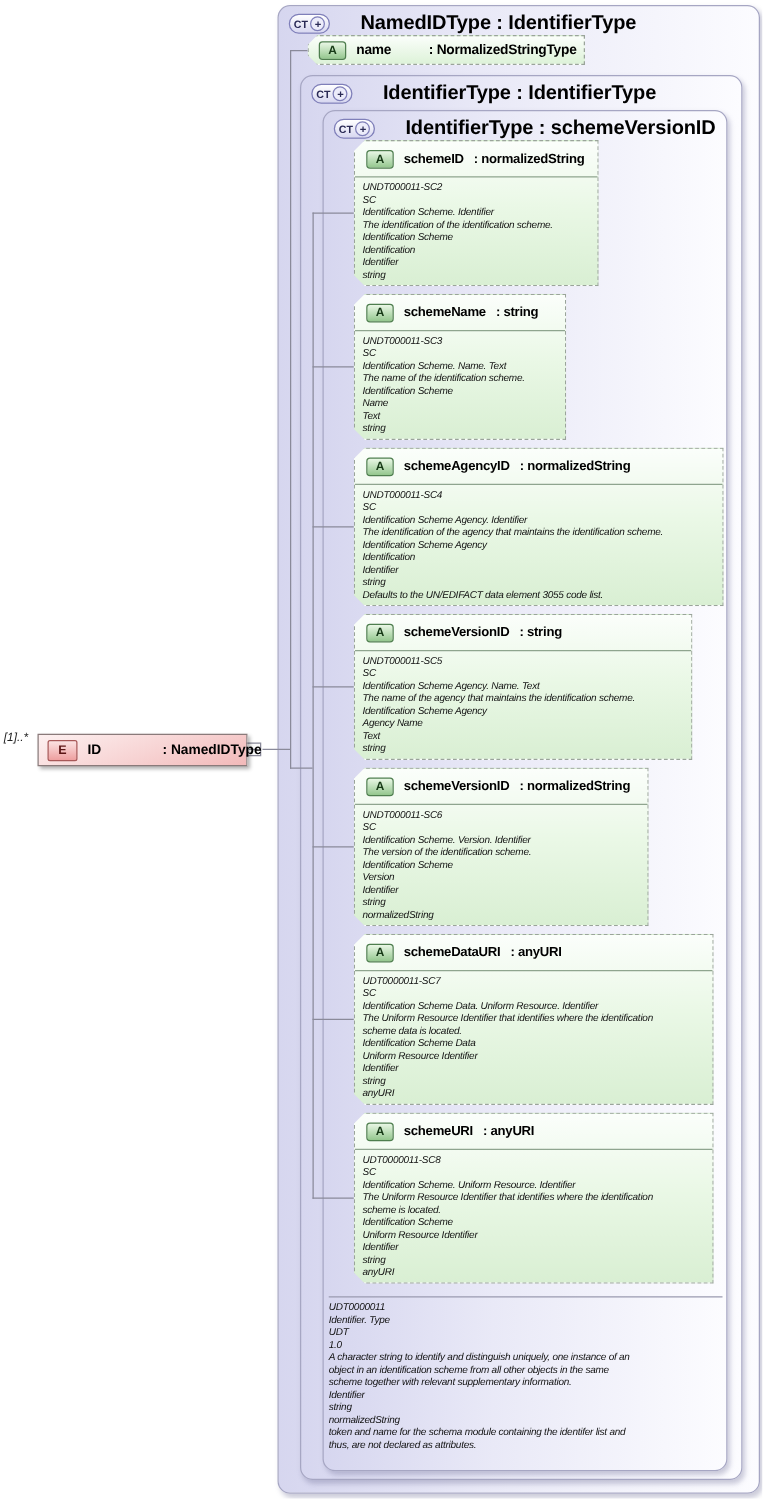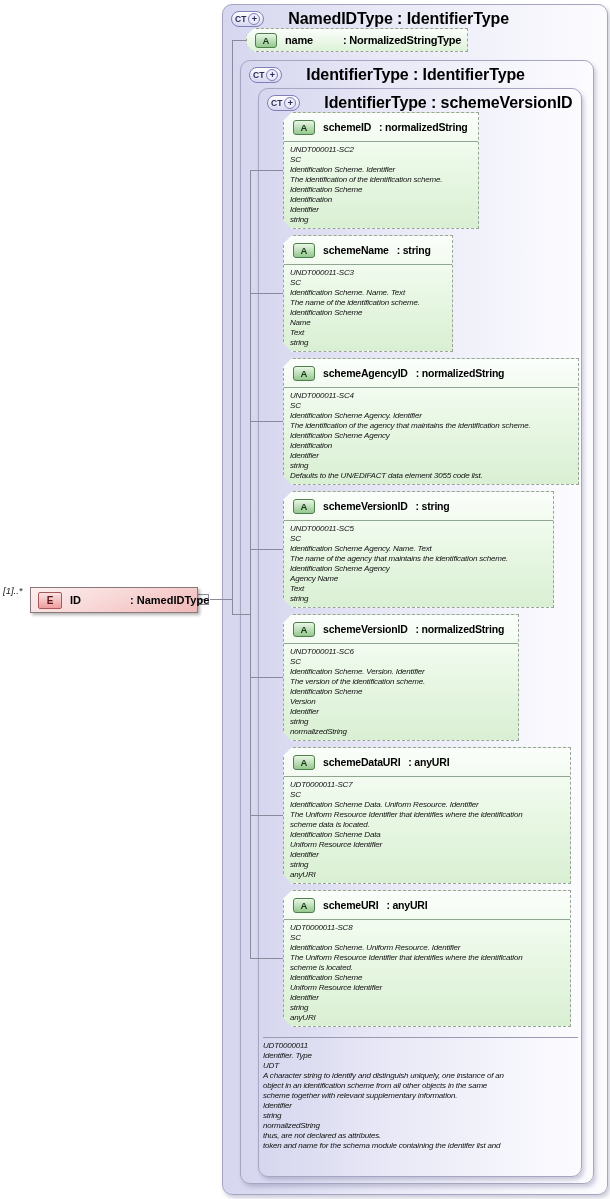--- a/index.html
+++ b/index.html
@@ -136,28 +136,29 @@
   <div class="ln s4"></div>
   <div class="ln s5"></div>
   <div class="ln s6"></div>
   <div class="ln s7"></div>
   <div class="csq"></div>
 
   <div class="type-ann">
       <div>UDT0000011</div>
       <div>Identifier. Type</div>
       <div>UDT</div>
+      <div>1.0</div>
       <div>A character string to identify and distinguish uniquely, one instance of an</div>
       <div>object in an identification scheme from all other objects in the same</div>
       <div>scheme together with relevant supplementary information.</div>
       <div>Identifier</div>
       <div>string</div>
       <div>normalizedString</div>
+      <div>token and name for the schema module containing the identifer list and</div>
       <div>thus, are not declared as attributes.</div>
-      <div>token and name for the schema module containing the identifer list and</div>
     </div>
 
   <div class="name-attr">
     <span class="a-icon">A</span>
     <span class="ab-name">name</span>
     <span class="ab-type">: NormalizedStringType</span>
   </div>
 
   <div class="ab ab1">
     <div class="ab-head">

